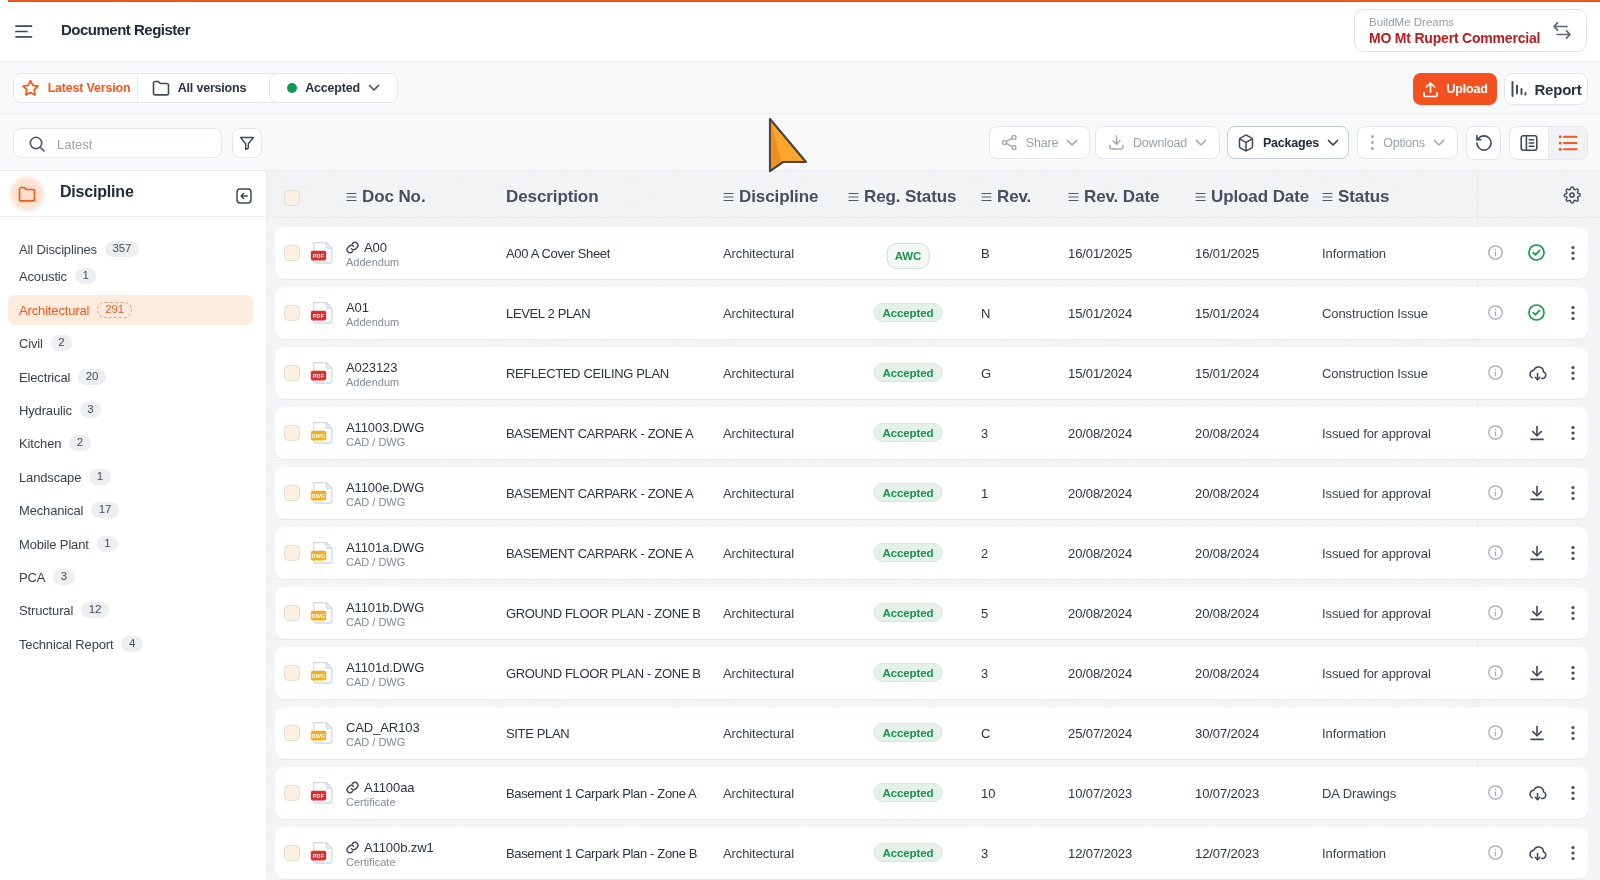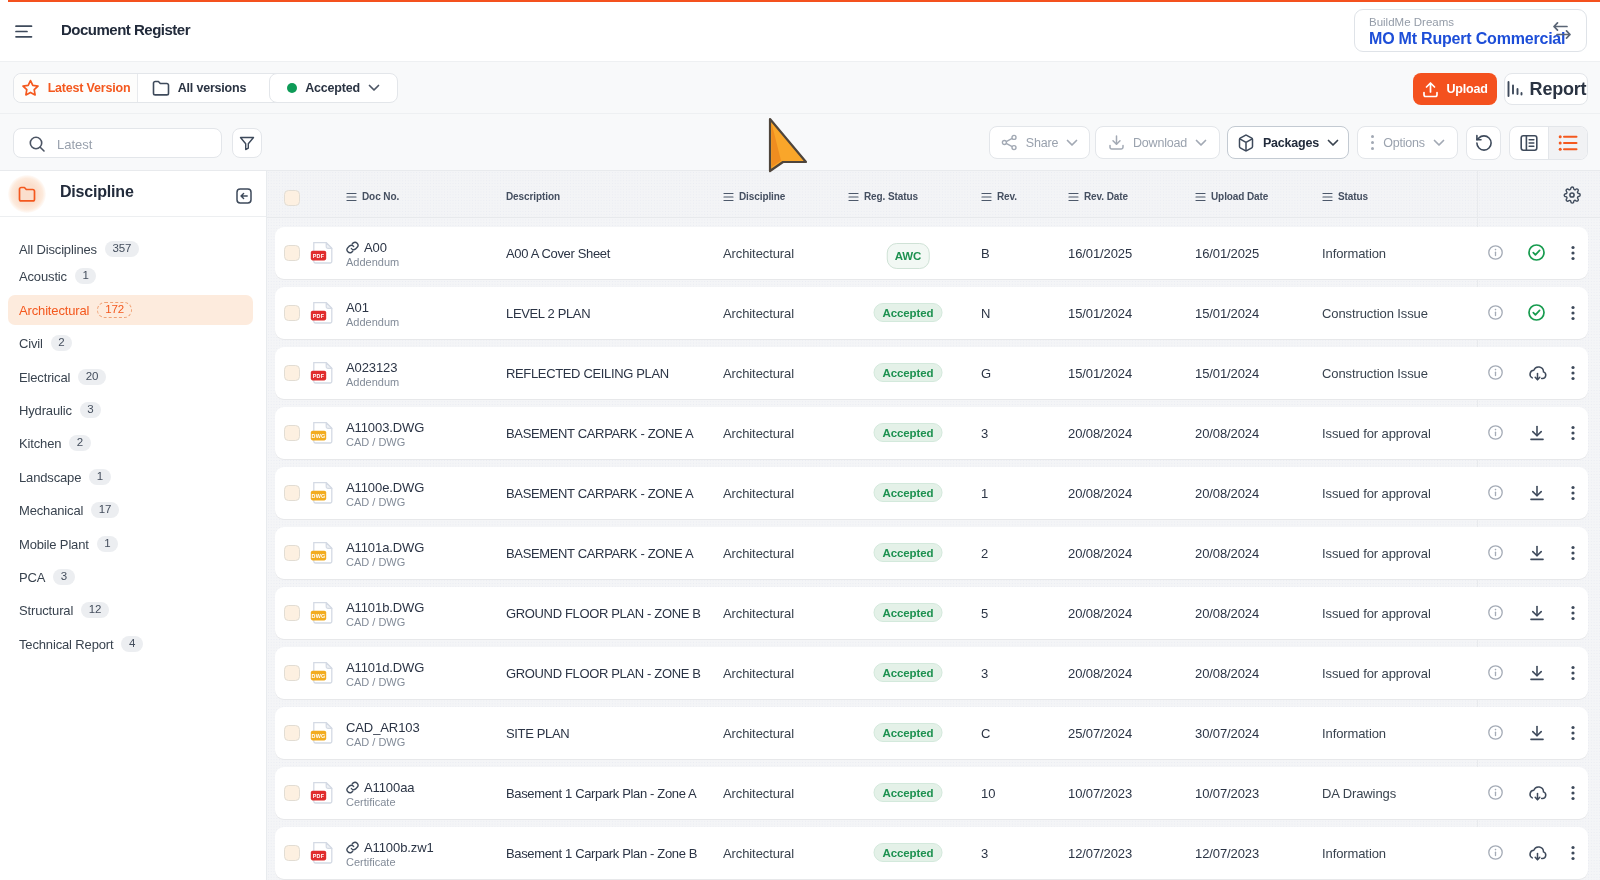--- a/index.html
+++ b/index.html
@@ -3,32 +3,32 @@
 *{margin:0;padding:0;box-sizing:border-box}
 html,body{width:1600px;height:880px;overflow:hidden;background:#fff;
  font-family:"Liberation Sans",sans-serif;-webkit-font-smoothing:antialiased}
 .abs{position:absolute}
 #app{position:relative;width:1600px;height:880px}
 #topline{position:absolute;left:8px;top:0;width:1592px;height:2px;background:#f4511e}
 #hdr{position:absolute;left:0;top:2px;width:1600px;height:59px;background:#fff}
 #title{position:absolute;left:61px;top:21px;font-size:15px;font-weight:700;color:#222b3b;letter-spacing:-.5px}
 #projbox{position:absolute;left:1354px;top:9px;width:233px;height:43px;border:1px solid #dfe3e8;border-radius:9px;background:#fff}
 #projbox .l1{position:absolute;left:14px;top:6px;font-size:11.5px;color:#949ca8}
-#projbox .l2{position:absolute;left:14px;top:20px;font-size:16px;font-weight:700;color:#1d4ed8;letter-spacing:-.2px}
+#projbox .l2{position:absolute;left:14px;top:20px;font-size:14px;font-weight:700;color:#b91c1c;letter-spacing:-.2px}
 #toolband{position:absolute;left:0;top:61px;width:1600px;height:110px;background:#f8f9fa;border-top:1px solid #eef0f2;border-bottom:1px solid #e8eaed}
 .btn{position:absolute;display:flex;align-items:center;justify-content:center;background:#fff;border:1px solid #e3e6ea;border-radius:8px;font-size:12.5px;font-weight:700;color:#2a3342;gap:8px;letter-spacing:-.2px}
 .btn.gray{color:#9aa2ae;font-weight:400;font-size:12.5px}
 #seg2{position:absolute;left:13px;top:73px;width:282px;height:30px;background:#fff;border:1px solid #e3e6ea;border-radius:8px;display:flex}
 #seg2 .s{flex:none;display:flex;align-items:center;justify-content:center;gap:8px;font-size:12.5px;font-weight:700;letter-spacing:-.2px}
 #seg2 .s1{width:124px;color:#f4581e;border-right:1px solid #e8eaed;background:#fdfdfc;border-radius:8px 0 0 8px}
 #seg2 .s2{width:122px;color:#2a3342}
 #accfilter{left:269px;top:73px;width:129px;height:30px}
 .dotg{width:10px;height:10px;border-radius:50%;background:#0e9b57}
 #upload{left:1413px;top:73px;width:84px;height:32px;background:#f4511e;border:none;color:#fff;font-weight:700;font-size:12.5px;gap:7px}
-#report{left:1504px;top:73px;width:84px;height:32px;font-size:18px;gap:7px}
+#report{left:1504px;top:73px;width:84px;height:32px;font-size:15px;gap:7px}
 #search{position:absolute;left:13px;top:128px;width:209px;height:30px;background:#fff;border:1px solid #e3e6ea;border-radius:8px}
 #search .ph{position:absolute;left:43px;top:8px;font-size:13px;color:#99a1ad}
 #filterbtn{left:232px;top:128px;width:30px;height:30px}
 #share{left:989px;top:126px;width:101px;height:33px}
 #download{left:1095px;top:126px;width:125px;height:33px}
 #packages{left:1227px;top:126px;width:122px;height:33px;border-color:#c3cad2;font-weight:700;color:#222b3b;font-size:12.5px}
 #options{left:1357px;top:126px;width:101px;height:33px}
 #refresh{left:1466px;top:126px;width:35px;height:34px}
 #viewseg{position:absolute;left:1509px;top:126px;width:79px;height:34px;background:#fff;border:1px solid #e3e6ea;border-radius:8px;display:flex;overflow:hidden}
 #viewseg .v{flex:1;display:flex;align-items:center;justify-content:center}
@@ -37,21 +37,21 @@
 #sbhead{position:absolute;left:0;top:0;width:266px;height:46px;border-bottom:1px solid #edeff1}
 #sbtitle{position:absolute;left:60px;top:12px;font-size:16px;font-weight:700;color:#222b3b;letter-spacing:-.2px}
 #foldbadge{position:absolute;left:8px;top:4px;width:38px;height:38px;border-radius:50%;background:radial-gradient(circle,#fbdfcd 0 38%,#fdeadc 58%,rgba(253,234,220,0) 73%);display:flex;align-items:center;justify-content:center}
 #collapse{position:absolute;left:236px;top:17px;width:16px;height:16px;display:flex;align-items:center;justify-content:center}
 .sbitem{position:absolute;left:8px;width:245px;height:30px;display:flex;align-items:center;padding-left:11px;border-radius:7px;font-size:13px;color:#39434f;gap:8px;letter-spacing:-.15px}
 .sbitem .cnt{background:#eceef1;color:#434d5c;font-size:11.5px;border-radius:10px;padding:2.5px 7.5px;line-height:1}
 .sbitem.act{background:#fdebdd;color:#f4581e}
 .sbitem.act .cnt{background:#fdebdd;color:#f4581e;border:1px dashed #f0a073;padding:1.5px 7px}
 #main{position:absolute;left:267px;top:171px;width:1333px;height:709px;background-color:#f4f5f7;background-image:radial-gradient(#e9ebf2 .7px,transparent .8px);background-size:2.8px 2.8px}
 #thead{position:absolute;left:0;top:0;width:1333px;height:47px;background-color:#f3f4f6;background-image:radial-gradient(#e9ebf2 .7px,transparent .8px);background-size:2.8px 2.8px;border-bottom:1px solid #e7e9ec}
-.th{position:absolute;top:2px;height:47px;display:flex;align-items:center;gap:5px;font-size:10px;font-weight:700;color:#454f60;letter-spacing:-.1px}
+.th{position:absolute;top:2px;height:47px;display:flex;align-items:center;gap:5px;font-size:17px;font-weight:700;color:#454f60;letter-spacing:-.1px}
 #vline{position:absolute;left:1210px;top:0;width:1px;height:709px;background:#e8eaed}
 .row{position:absolute;left:8px;width:1313px;height:52px;background:#fff;border-radius:9px;box-shadow:0 1px 0 #e7e8ea}
 .cell{position:absolute;display:flex;align-items:center}
 .cb{position:absolute;width:16px;height:16px;border:1px solid #e2ddd4;border-radius:4.5px;background:#fdf0e1}
 .docno{font-size:13px;color:#2b3445;display:flex;align-items:center;gap:5px;letter-spacing:-.1px}
 .sub{font-size:11px;color:#828b98;letter-spacing:0}
 .desc{font-size:13px;color:#2b3445;letter-spacing:-.35px}
 .plain{font-size:13px;color:#39434f;letter-spacing:-.1px}
 .pill{position:absolute;display:flex;align-items:center;justify-content:center;height:19px;border-radius:10px;font-size:11.5px;font-weight:700;letter-spacing:-.1px}
 .pill.acc{background:#e4f1e8;border:1px solid #d3e9dc;color:#1d9150;padding:0 8px}
@@ -213,21 +213,21 @@
       <div class="sbitem" style="top:63px">
         <span>All Disciplines</span>
         <span class="cnt">357</span>
       </div>
       <div class="sbitem" style="top:90px">
         <span>Acoustic</span>
         <span class="cnt">1</span>
       </div>
       <div class="sbitem act" style="top:124px">
         <span>Architectural</span>
-        <span class="cnt">172</span>
+        <span class="cnt">291</span>
       </div>
       <div class="sbitem" style="top:157px">
         <span>Civil</span>
         <span class="cnt">2</span>
       </div>
       <div class="sbitem" style="top:191px">
         <span>Electrical</span>
         <span class="cnt">20</span>
       </div>
       <div class="sbitem" style="top:224px">

